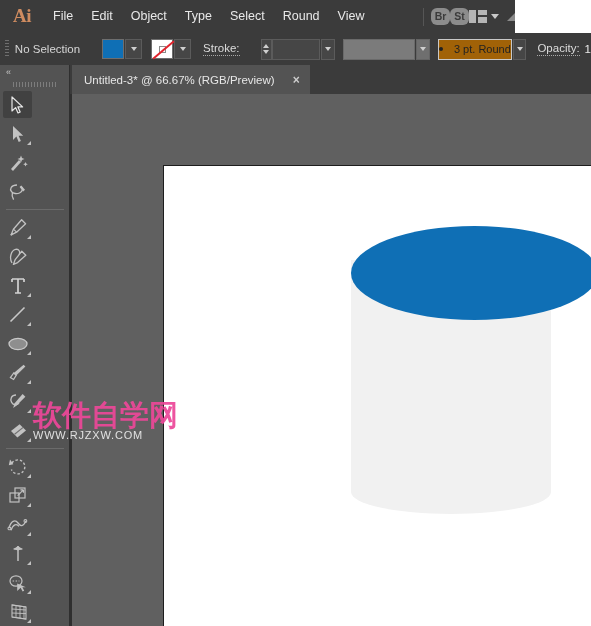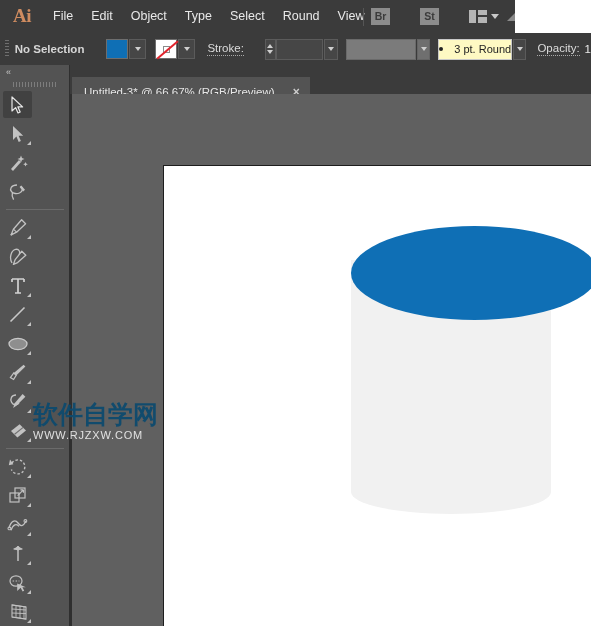--- a/index.html
+++ b/index.html
@@ -58,21 +58,22 @@
     margin: 0 7px;
   }
   .app-badge {
     width: 19px; height: 17px;
     background: #8c8c8c;
     color: #3b3b3b;
     font-size: 10.5px;
     font-weight: bold;
     text-align: center;
     line-height: 17px;
-    margin-right: 30px;
+    margin-right: 0;
+    border-radius: 6px;
   }
   .ws-icon {
     width: 18px; height: 13px;
     position: relative;
     margin-right: 4px;
   }
   .ws-icon i {
     position: absolute;
     background: #b5b5b5;
     display: block;
@@ -107,21 +108,20 @@
   .grip {
     width: 5px; height: 18px;
     margin: 0 6px 0 5px;
     background: repeating-linear-gradient(to bottom,
         #6f6f6f 0px, #6f6f6f 1px, #3b3b3b 1px, #3b3b3b 3px);
   }
   #no-selection-label {
     color: #d6d6d6;
     font-size: 11.5px;
     white-space: nowrap;
-    font-weight: bold;
   }
   .cb-group { display: flex; align-items: center; }
   .swatch-box {
     width: 22px; height: 20px;
     border: 1px solid #6e6e6e;
     box-sizing: border-box;
   }
   .swatch-none {
     width: 22px; height: 20px;
     border: 1px solid #6e6e6e;
@@ -203,21 +203,21 @@
     padding: 0 4px;
   }
   .field-gray {
     height: 21px;
     background: #7b7b7b;
     border: 1px solid #6a6a6a;
     box-sizing: border-box;
   }
   .field-light {
     height: 21px;
-    background: #fef9c3;
+    background: #a16207;
     border: 1px solid #c8c8c8;
     box-sizing: border-box;
     color: #222222;
     font-size: 11px;
     display: flex;
     align-items: center;
     justify-content: space-between;
     white-space: nowrap;
   }
   .field-light .bullet {
@@ -242,21 +242,21 @@
 
   
   #tabbar {
     position: absolute;
     left: 0; top: 65px;
     width: 591px; height: 29px;
     background: #3b3b3b;
   }
   #doc-tab {
     position: absolute;
-    left: 72px; top: 12px;
+    left: 72px; top: 0;
     height: 29px;
     background: #535353;
     display: flex;
     align-items: center;
     padding: 0 10px 0 12px;
     box-sizing: border-box;
   }
   #doc-tab-title {
     color: #e6e6e6;
     font-size: 11.5px;
@@ -374,22 +374,22 @@
 
   
   #watermark {
     position: absolute;
     left: 33px; top: 402px;
     width: 156px; height: 44px;
     pointer-events: none;
     z-index: 30;
   }
   #wm-cn {
-    color: #0c4a6e;
-    font-size: 25px;
+    color: #ec4899;
+    font-size: 29px;
     font-weight: bold;
     font-family: "DejaVu Sans", sans-serif;
     line-height: 26px;
     letter-spacing: 0px;
     opacity: 0.93;
   }
   #wm-url {
     color: #efefef;
     font-size: 11px;
     font-family: "Liberation Sans", sans-serif;

